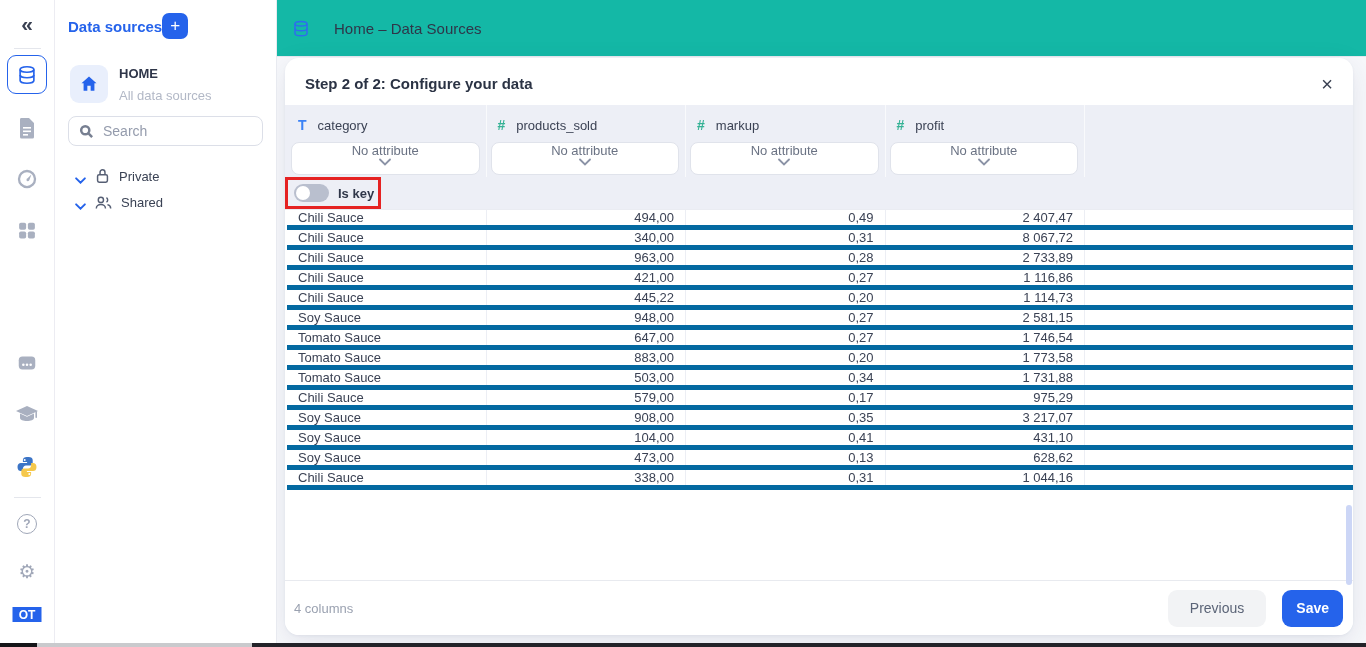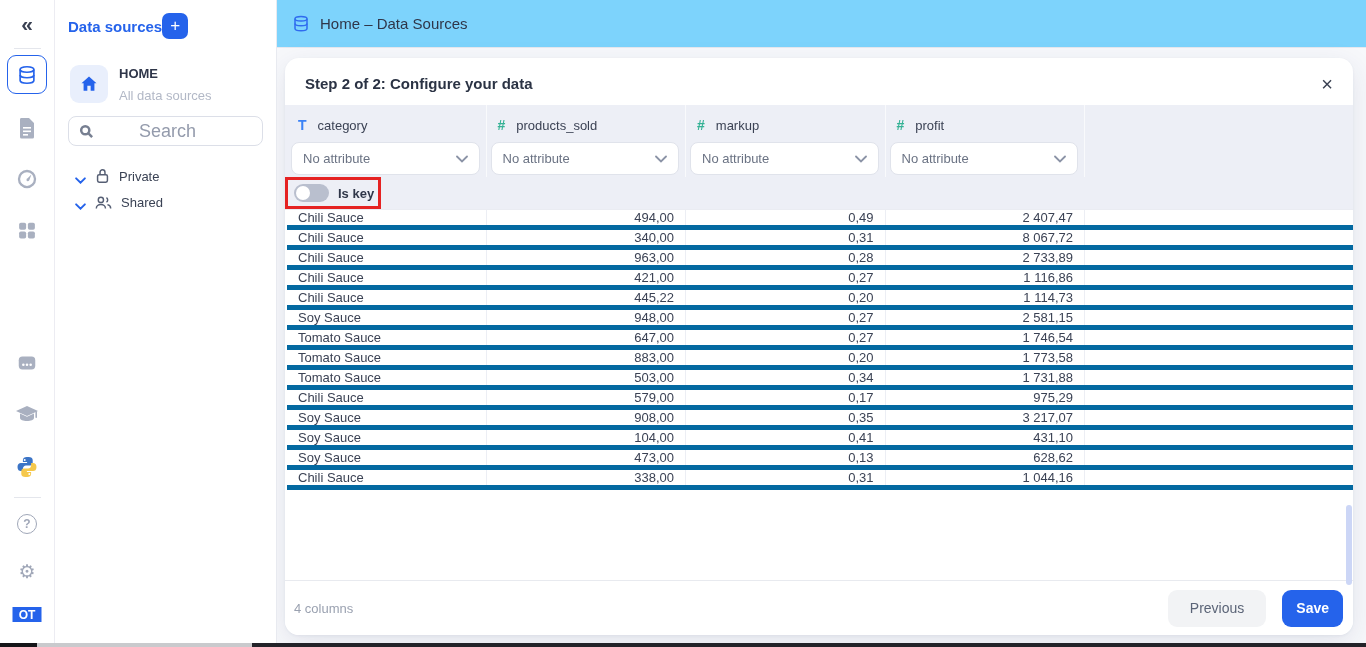--- a/index.html
+++ b/index.html
@@ -20,45 +20,45 @@
   .panel { position:absolute; left:55px; top:0; width:222px; height:643px; background:#fff; border-right:1px solid #e8eaf0; z-index:3; }
   .panel-head { display:flex; align-items:center; justify-content:flex-start; padding:13px 12px 0 13px; }
   .panel-title { color:#2563eb; font-size:15px; font-weight:700; }
   .add-btn { width:26px; height:26px; background:#2563eb; border:none; border-radius:7px; color:#fff; font-size:17px; line-height:1; cursor:pointer; display:flex; align-items:center; justify-content:center; padding-bottom:2px; }
   .home-item { display:flex; align-items:center; gap:11px; margin:26px 0 0 15px; cursor:pointer; }
   .home-tile { width:38px; height:38px; background:#e9effc; border-radius:9px; display:flex; align-items:center; justify-content:center; }
   .home-texts { display:flex; flex-direction:column; gap:7px; }
   .home-title { font-size:13px; font-weight:700; color:#2f3649; }
   .home-sub { font-size:13px; color:#b2b8c6; }
   .search-box { display:flex; align-items:center; gap:9px; margin:13px 13px 0 13px; height:30px; border:1px solid #dcdfe8; border-radius:8px; padding:0 10px; cursor:text; background:#fff; }
-  .search-ph { color:#949bac; font-size:18px;margin-left:36px; }
+  .search-ph { color:#949bac; font-size:14px; }
   .tree { margin-top:12px; }
   .tree-item { display:flex; align-items:flex-end; gap:9px; height:26px; padding-left:20px; cursor:pointer; }
   .tree-label { color:#3a4254; font-size:13px; }
 
   
   .main { position:absolute; left:277px; top:0; right:0; height:643px; background:#f7f8fb; }
-  .topbar { height:48px; background:#7dd3fc; border-bottom:1px solid #e6e8ef; display:flex; align-items:center; gap:10px; padding-left:15px; }
+  .topbar { height:57px; background:#14b8a6; border-bottom:1px solid #e6e8ef; display:flex; align-items:center; gap:24px; padding-left:15px; }
   .topbar-title { font-size:15px; color:#2f3649; }
 
   
   .modal { position:absolute; left:8px; top:58px; width:1068px; height:577px; background:#fff; border-radius:14px; box-shadow:0 8px 28px rgba(35,48,98,.10), 0 1px 3px rgba(35,48,98,.06); }
   .modal-head { height:47px; display:flex; align-items:center; justify-content:space-between; padding:4px 20px 0 20px; }
   .modal-title { font-size:15px; font-weight:700; color:#2b3344; }
   .close-btn { background:none; border:none; font-size:20px; color:#3a4152; cursor:pointer; line-height:1; }
 
   .band { position:relative; height:104px; background:#edeff6; padding-left:2px; }
   .band-cols { display:flex; height:72px; }
   .col-cell { width:199.5px; border-right:1px solid #f9fafc; padding-top:4px; }
   .col-head { height:32px; display:flex; align-items:center; gap:11px; padding-left:11px; }
   .col-type-icon { font-size:14px; font-weight:700; }
   .col-type-icon.text { color:#3b82f6; }
   .col-type-icon.number { color:#35b295; }
   .col-name { font-size:13px; color:#3b4254; }
-  .col-select { height:33px; margin:1px 6px 0 4px; background:#fff; border:1px solid #e0e3eb; border-radius:8px; display:flex; align-items:center; justify-content:space-between; padding:0 11px; cursor:pointer; }
+  .col-select { height:33px; margin:1px 6px 0 4px; background:#fff; border:1px solid #e0e3eb; border-radius:8px; display:flex; align-items:center; padding:0 11px; cursor:pointer;flex-direction:column; }
   .col-select-value { color:#6a7283; font-size:13px; }
 
   .iskey-row { position:absolute; left:2px; top:72px; height:32px; display:flex; align-items:center; gap:9px; padding-left:7px; }
   .toggle { width:35px; height:18px; background:#b9bfce; border-radius:9px; position:relative; cursor:pointer; flex:none; }
   .toggle-knob { position:absolute; left:2px; top:2px; width:14px; height:14px; background:#fff; border-radius:50%; }
   .iskey-label { font-size:13px; font-weight:700; color:#2f3649; }
   .annotation-box { position:absolute; left:-2px; top:0px; width:96px; height:32px; border:3px solid #e52222; pointer-events:none; z-index:5; }
 
   .grid { border-top:1px solid #eaecf2; padding-left:2px; }
   .trow { display:flex; height:20px; border-bottom:5px solid #0369a1; background:#fff; }

